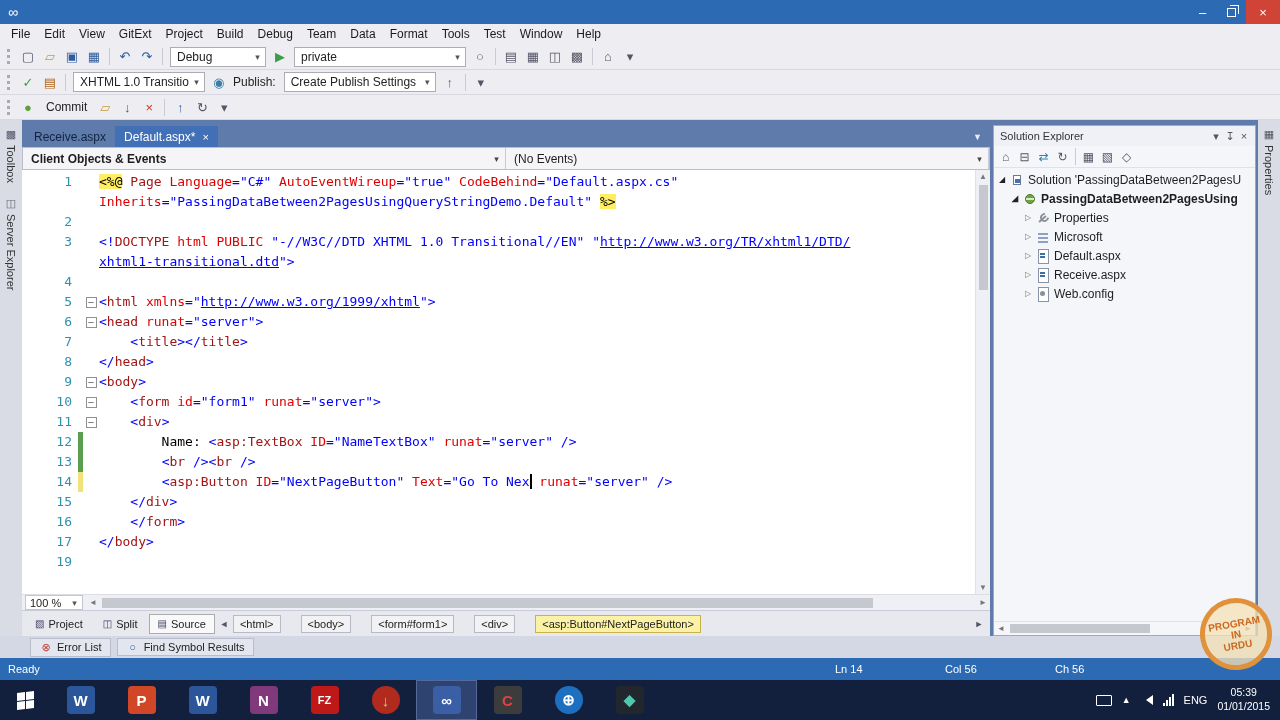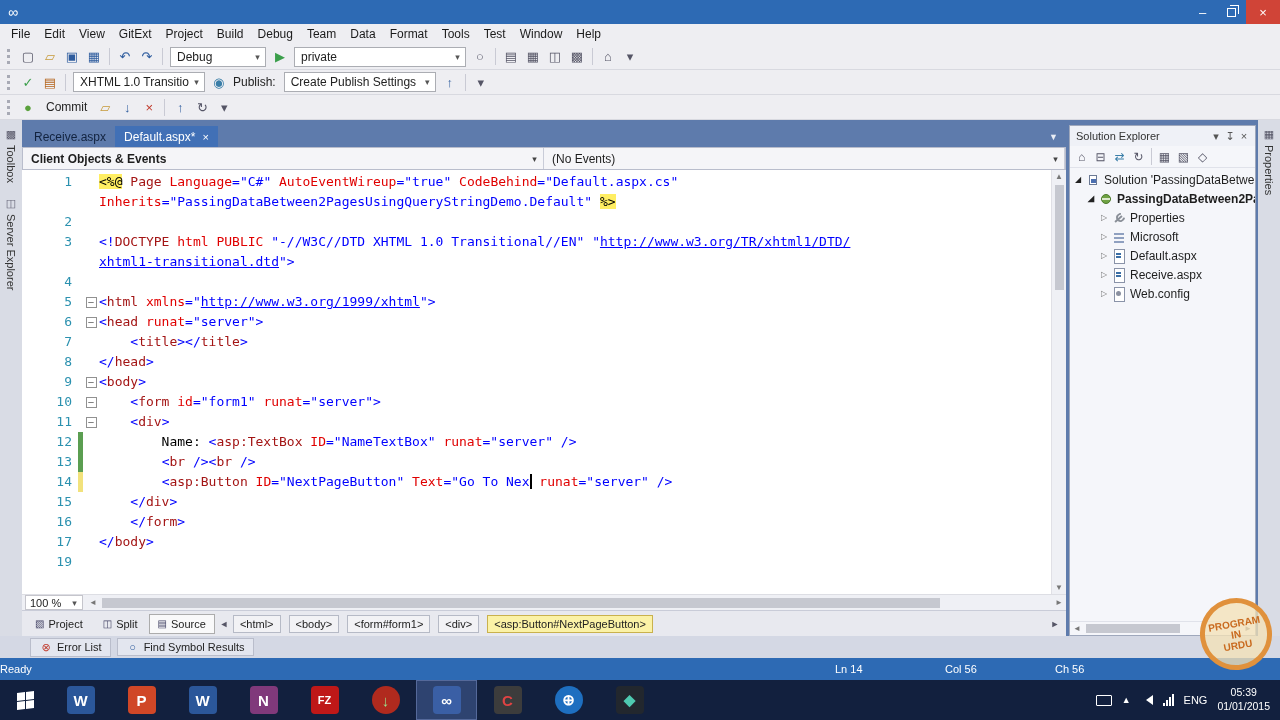--- a/index.html
+++ b/index.html
@@ -88,21 +88,21 @@
 .view-bar{height:26px;display:flex;align-items:center;background:#E8E9EF;border-top:1px solid #C9CCD8;padding:0 4px;font-size:11px;gap:2px;flex:none}
 .view-btn{display:flex;align-items:center;gap:4px;padding:3px 8px;border:1px solid transparent;color:#222}
 .view-btn.active{background:#F9F9FA;border-color:#ACACAC}
 .view-icon{font-size:10px;color:#446}
 .bc-arrow{width:14px;text-align:center;color:#556;font-size:9px}
 .crumb{border:1px solid #B6BAC6;background:#F2F2F5;padding:2px 6px;font-size:11px;white-space:nowrap;color:#222}
 .crumb.active{background:#FBF2A6;border-color:#C9B14D}
 .bc-right{margin-left:auto}
 
 
-.se-col{width:192px;display:flex;flex-direction:column;padding:5px 2px 0 3px;flex:none}
+.se-col{width:268px;display:flex;flex-direction:column;padding:5px 2px 0 3px;flex:none}
 .se-panel{flex:1;display:flex;flex-direction:column;background:#F5F6FA;border:1px solid #9FA8BC;min-height:0}
 .se-header{height:20px;display:flex;align-items:center;background:#EFF1F7;padding:0 4px;font-size:11px;color:#333;flex:none}
 .se-header-title{flex:1;padding-left:2px;white-space:nowrap;overflow:hidden}
 .se-header .tbi-sm{color:#555}
 .se-toolbar{height:22px;display:flex;align-items:center;border-bottom:1px solid #E0E2EA;padding:0 2px;flex:none}
 .se-toolbar .tbi{width:19px;height:18px;font-size:12px}
 .se-tree{flex:1;overflow:hidden;font-size:12px;color:#1E1E1E;padding-top:2px}
 .tree-row{height:19px;display:flex;align-items:center;white-space:nowrap;overflow:hidden}
 .tree-arrow{width:12px;flex:none;font-size:8px;color:#777;text-align:center}
 .tree-arrow.open{color:#222}
@@ -120,21 +120,21 @@
 .ti-properties::before{content:"";position:absolute;left:2px;top:7px;width:9px;height:2px;background:#8A8F98;transform:rotate(-40deg)}
 .ti-properties::after{content:"";position:absolute;right:1px;top:2px;width:5px;height:5px;border:2px solid #8A8F98;border-radius:50%;border-right-color:transparent;transform:rotate(-40deg)}
 .ti-references::before{content:"";position:absolute;left:2px;right:2px;top:3px;height:2px;background:#8FA0C0;box-shadow:0 4px 0 #8FA0C0,0 8px 0 #8FA0C0}
 .ti-page::before,.ti-config::before{content:"";position:absolute;left:2px;top:0;width:9px;height:13px;background:#fff;border:1px solid #8A93A8}
 .ti-page::after{content:"";position:absolute;left:4px;top:4px;width:5px;height:2px;background:#3B6EA5;box-shadow:0 3px 0 #3B6EA5}
 .ti-config::after{content:"";position:absolute;left:4px;top:4px;width:5px;height:5px;background:#8A90A0;border-radius:50%}
 
 
 .bottom-tabs{height:22px;background:#D4D8E4;display:flex;align-items:center;padding-left:30px;gap:6px;font-size:11px;color:#222;flex:none}
 .btab{display:flex;align-items:center;gap:4px;padding:2px 8px;border:1px solid #B9BDCB;background:#E3E6EF}
-.statusbar{height:22px;background:#2D6AB4;color:#fff;display:flex;align-items:center;font-size:11px;flex:none}
+.statusbar{height:22px;background:#2D6AB4;color:#fff;display:flex;align-items:center;font-size:11px;padding-left:8px;flex:none}
 .sb-spacer{flex:1}
 .sb-right{display:flex;width:330px;margin-right:115px}
 .sb-right span{flex:1}
 
 
 .taskbar{height:40px;background:#12203E;display:flex;align-items:stretch;color:#fff;flex:none}
 .start-btn{width:50px;display:flex;align-items:center;justify-content:center}
 .win-logo{display:grid;grid-template-columns:8px 8px;grid-template-rows:8px 8px;gap:1px;transform:skewY(-6deg)}
 .win-logo span{background:#fff}
 .tb-apps{display:flex}
@@ -347,21 +347,21 @@
             <span class="view-btn">
               <span class="view-icon">◫</span>
               <span>Split</span>
             </span>
             <span class="view-btn active">
               <span class="view-icon">▤</span>
               <span>Source</span>
             </span>
           </span>
         <span class="bc-arrow">◄</span>
-        <span style="display:flex;gap:8px;overflow:hidden">
+        <span style="display:flex;gap:20px;overflow:hidden">
             <span class="crumb">&lt;html&gt;</span>
             <span class="crumb">&lt;body&gt;</span>
             <span class="crumb">&lt;form#form1&gt;</span>
             <span class="crumb">&lt;div&gt;</span>
             <span class="crumb active">&lt;asp:Button#NextPageButton&gt;</span>
           </span>
         <span class="bc-arrow bc-right">►</span>
       </div>
     </div>
 

